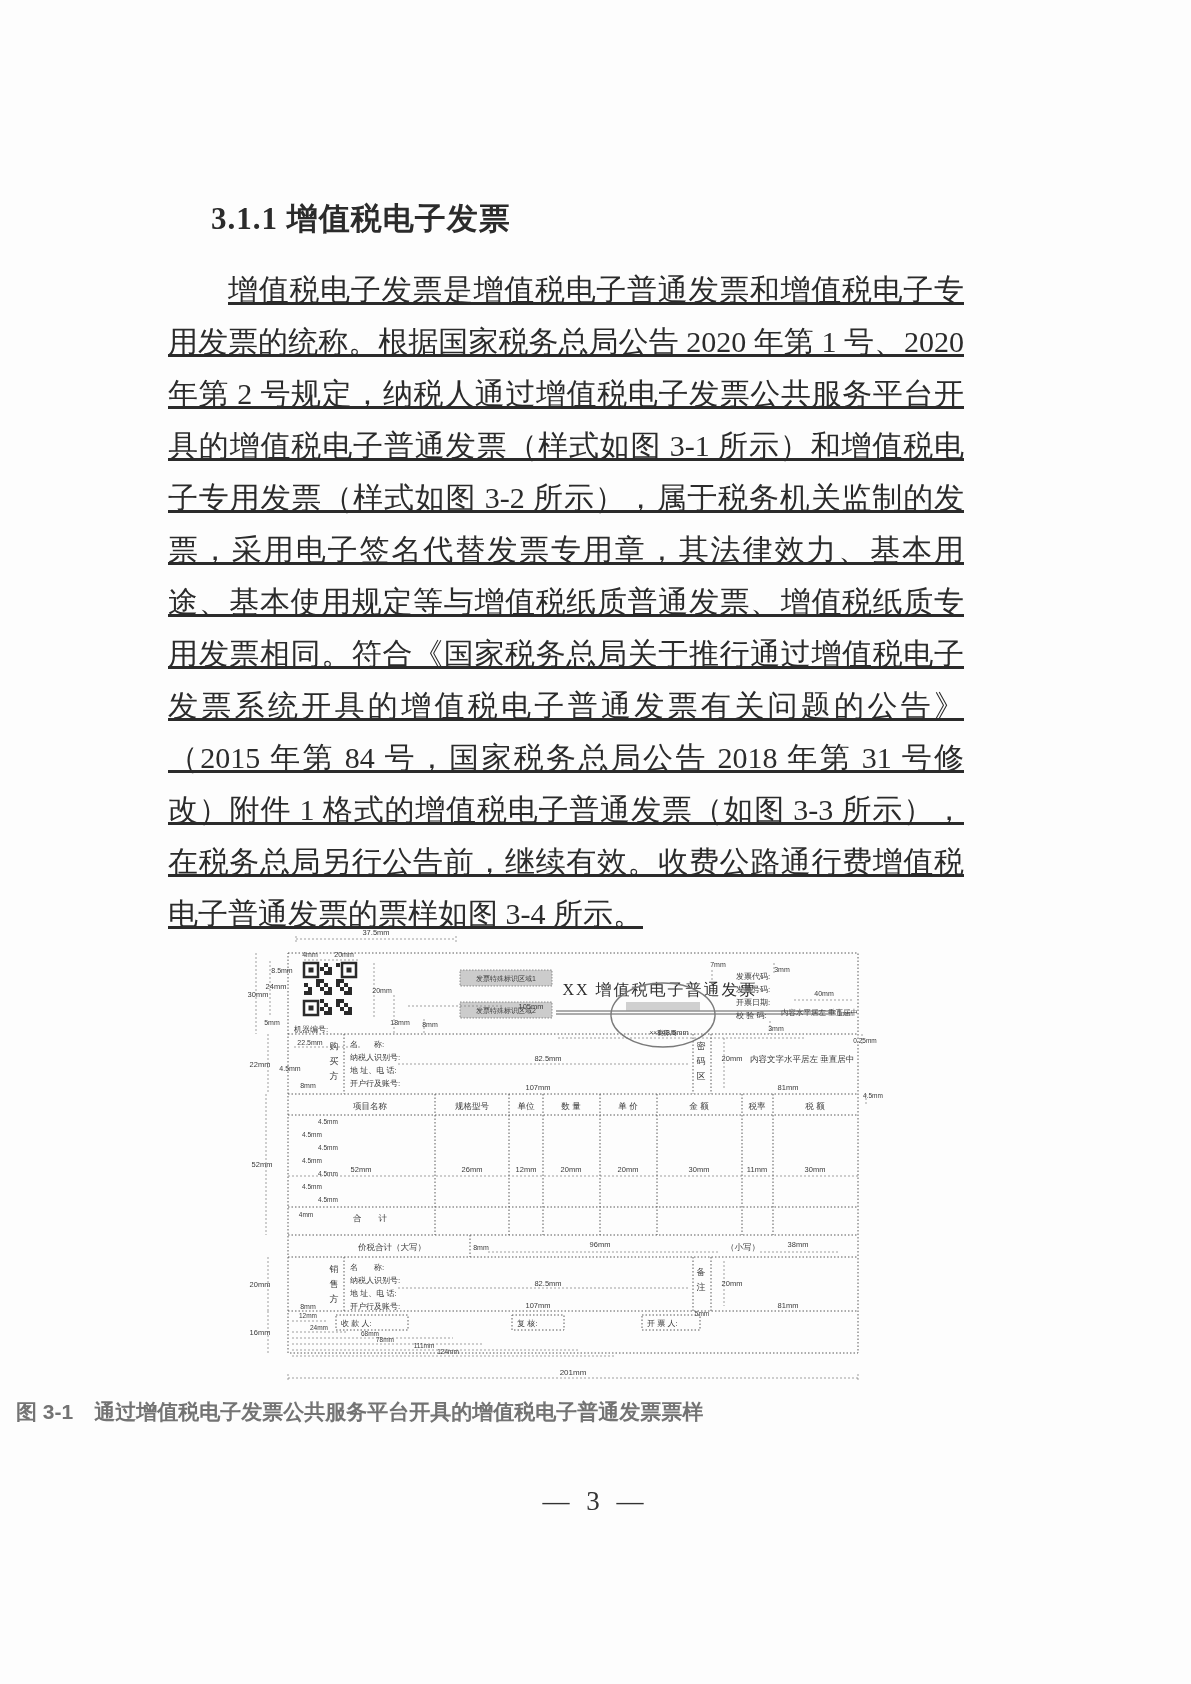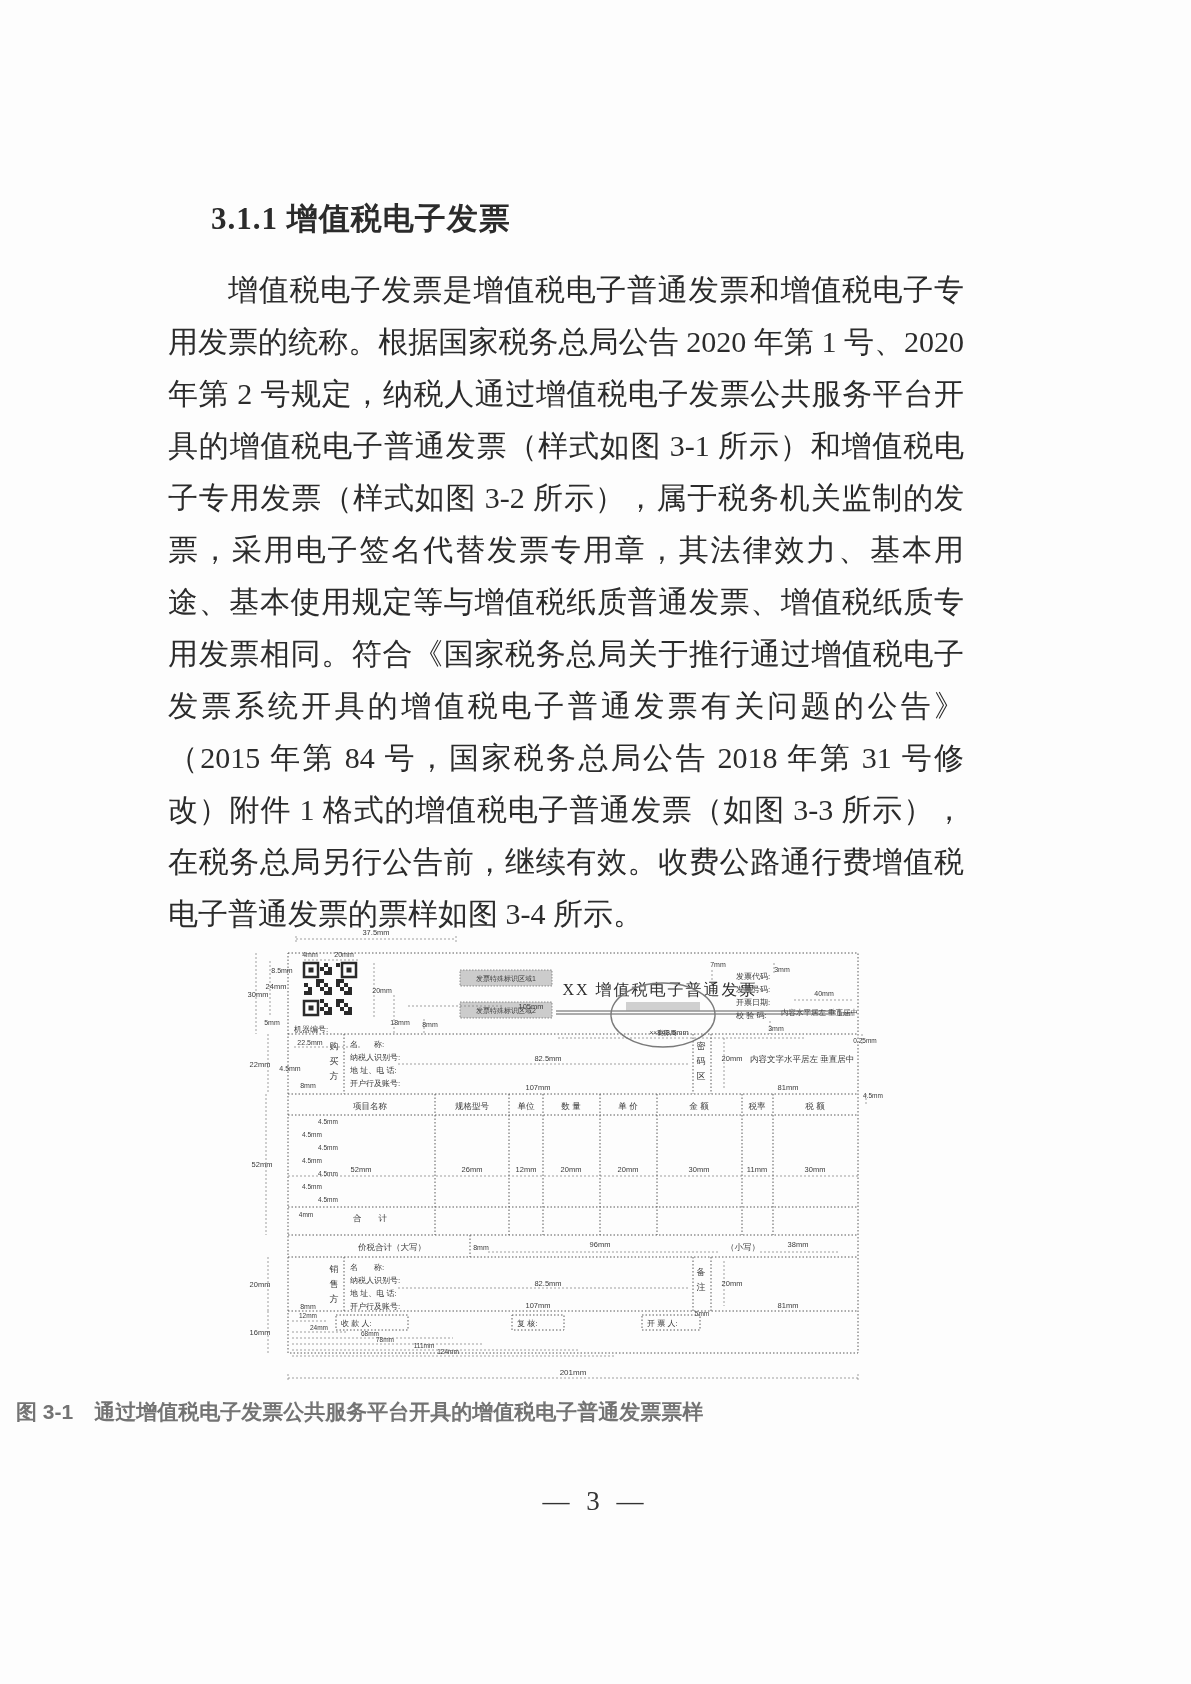--- a/index.html
+++ b/index.html
@@ -7,21 +7,21 @@
   }
   html,body{margin:0;padding:0;background:#e9e9e9;}
   .page{
     position:relative;width:1191px;height:1684px;background:var(--c-page);
     font-family:"Liberation Serif",serif;color:var(--c-text);overflow:hidden;
     box-shadow:0 0 8px rgba(0,0,0,.25);
   }
   .heading{position:absolute;left:170px;top:198px;font-size:31px;font-weight:700;letter-spacing:1px;margin-left:41px;}
   .para{
     position:absolute;left:168px;top:264px;width:796px;
-    font-size:30px;line-height:52px;text-align:justify;text-indent:2em;
+    font-size:30px;line-height:52px;text-align:justify;text-indent:2em;text-decoration:underline;
   }
   .figure-wrap{position:absolute;left:248px;top:875px;width:660px;height:512px;}
   .caption{
     position:absolute;left:0;top:1398px;width:100%;
     font-family:"Liberation Sans",sans-serif;font-weight:700;font-size:21px;color:#737373;padding-left:16px;
   }
   .pageno{position:absolute;left:0;top:1486px;width:100%;text-align:center;font-size:27px;letter-spacing:5px;color:#333;}
   svg text{font-family:"Liberation Sans",sans-serif;fill:#3a3a3a;}
   .ln{stroke:var(--c-line);stroke-width:1;fill:none;}
   .dt{stroke:var(--c-line);stroke-width:1;fill:none;stroke-dasharray:1.5 2;}

